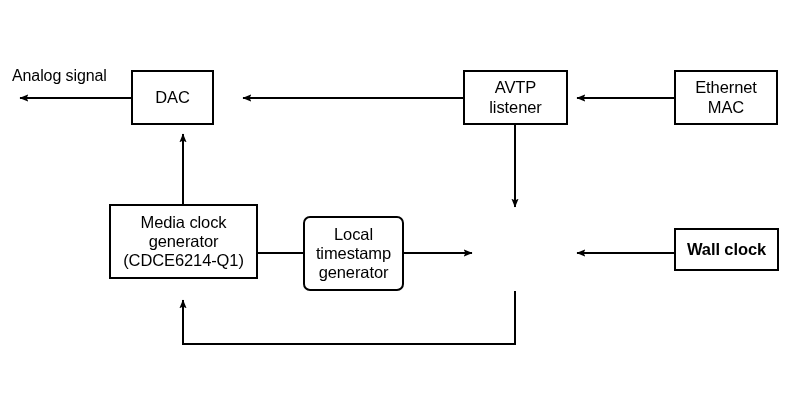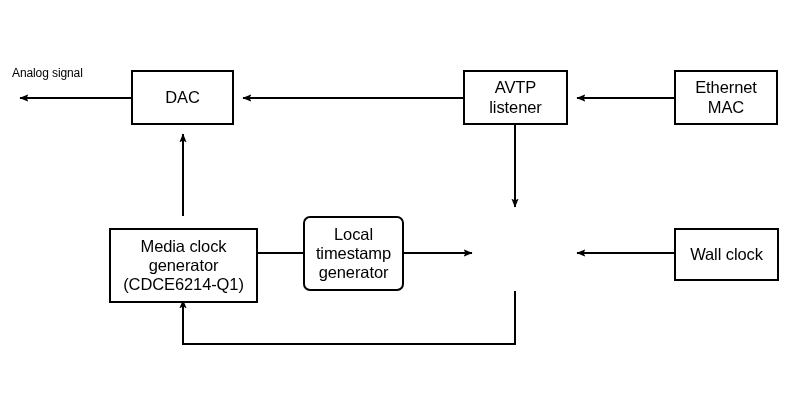--- a/index.html
+++ b/index.html
@@ -39,21 +39,21 @@
     font-family: "Liberation Sans", sans-serif;
     font-size: 16.5px;
     line-height: 1.16;
     letter-spacing: -0.1px;
     white-space: pre-line;
   }
   .free-label {
     position: absolute;
     color: #000000;
     font-family: "Liberation Sans", sans-serif;
-    font-size: 12px;
+    font-size: 16px;
     line-height: 1.16;
     letter-spacing: -0.1px;
     white-space: pre;
   }
 </style>
 </head>
 <body>
 
 <div id="canvas">
 
@@ -96,32 +96,32 @@
       <line x1="674" y1="253" x2="577" y2="253" stroke="#000000" stroke-width="2" marker-end="url(#arrowhead)"></line>
     </g>
 
     <g>
       <path d="M515,291 L515,344 L183,344 L183,300" fill="none" stroke="#000000" stroke-width="2" marker-end="url(#arrowhead)"></path>
     </g>
   </svg>
 
   <div class="free-label" style="left:12px; top:67px;">Analog signal</div>
 
-  <div class="node-box" style="left:131px; top:70px; width:103px; height:55px;">DAC</div>
+  <div class="node-box" style="left:131px; top:70px; width:83px; height:55px;">DAC</div>
 
   <div class="node-box" style="left:463px; top:70px; width:105px; height:55px;">AVTP
 listener</div>
 
   <div class="node-box" style="left:674px; top:70px; width:104px; height:55px;">Ethernet
 MAC</div>
 
-  <div class="node-box" style="left:109px; top:228px; width:149px; height:75px;">Media clock
+  <div class="node-box" style="left:109px; top:204px; width:149px; height:75px;">Media clock
 generator
 (CDCE6214-Q1)</div>
 
   <div class="node-box" style="left:303px; top:216px; width:101px; height:75px;border-radius:7px;">Local
 timestamp
 generator</div>
 
 
-  <div class="node-box" style="left:674px; top:228px; width:105px; height:53px;">Wall clock</div>
+  <div class="node-box" style="left:674px; top:228px; width:105px; height:43px;font-weight:bold;">Wall clock</div>
 
 </div>
 
 </body></html>

